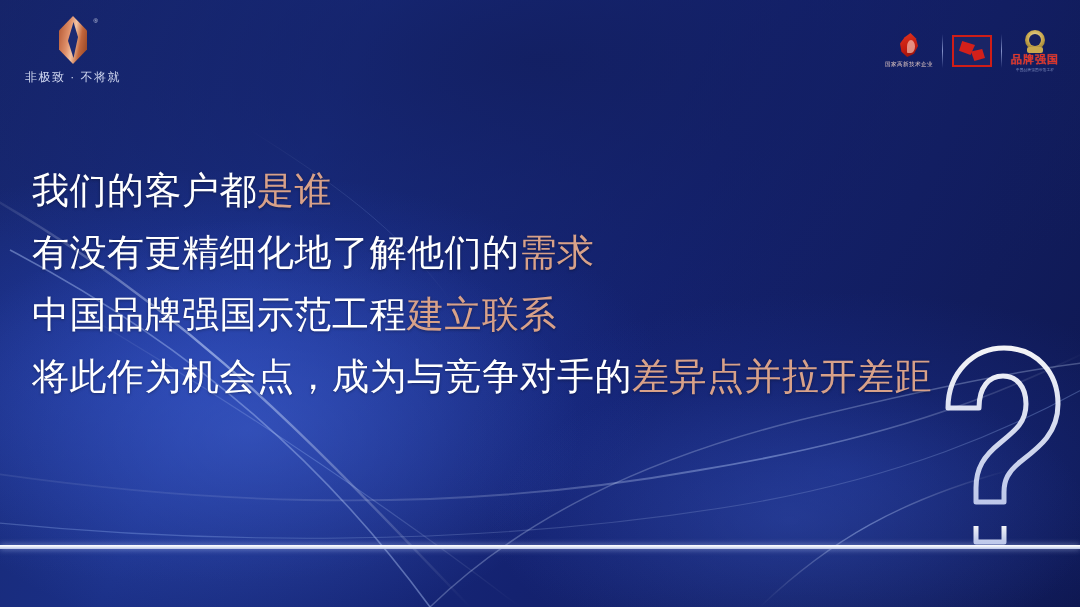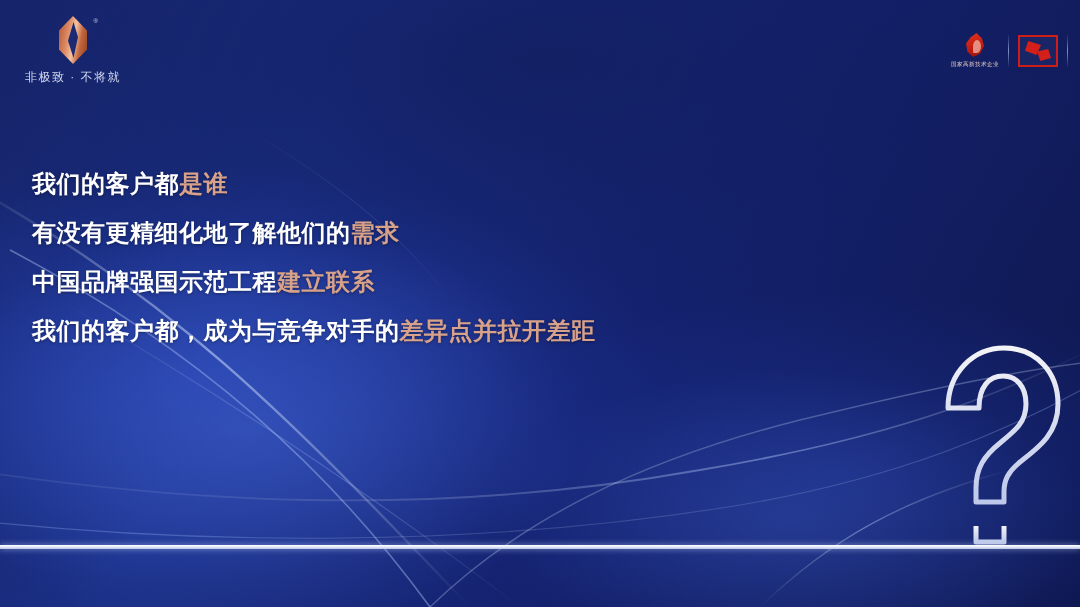--- a/index.html
+++ b/index.html
@@ -70,21 +70,21 @@
     background:#d3201a; clip-path:polygon(0% 20%,80% 0%,100% 76%,24% 100%);
   }
   .medal { width:20px; height:20px; border-radius:50%; background:radial-gradient(circle at 50% 38%,#f3e3b0 0%,#c9a94e 48%,#6f5a1d 100%); position:relative; }
   .medal::before { content:""; position:absolute; left:4px; top:4px; width:12px; height:12px; border-radius:50%; background:#16205e; }
   .medal::after { content:""; position:absolute; left:2px; bottom:-3px; width:16px; height:6px; background:#c9a94e; border-radius:2px; }
   .brand-cn { font-size:11px; font-weight:bold; color:#e0352a; letter-spacing:1px; white-space:nowrap; margin-top:2px;
               text-shadow:0 0 1px rgba(255,120,90,.5); }
   
   #body-text { position:absolute; left:32px; top:172px; width:960px; }
   .line {
-    font-size:24px; font-weight:bold; color:#ffffff; line-height:1.0;
+    font-size:37px; font-weight:normal; color:#ffffff; line-height:1.0;
     margin-bottom:25px; white-space:nowrap; letter-spacing:.5px;
     text-shadow:0 1px 3px rgba(0,0,0,.35);
   }
   .hl { color:#d8a189; }
   
   #qmark { position:absolute; right:8px; top:330px; width:140px; height:220px; }
   
   #rule {
     position:absolute; left:0; top:545px; width:1080px; height:4px;
     background:linear-gradient(180deg,#ffffff 0%,#e8ecf9 45%,#b9c4e8 100%);
@@ -158,41 +158,46 @@
       </div>
 
       <div class="bdiv"></div>
 
       <div class="badge">
         <div class="seal"></div>
       </div>
 
       <div class="bdiv"></div>
 
+      <div class="badge">
+        <div class="medal"></div>
+        <div class="brand-cn">品牌强国</div>
+        <div class="badge-sub">中国品牌强国示范工程</div>
+      </div>
 
     </div>
   </div>
 
   <div id="body-text">
 
     <div class="line">
       <span>我们的客户都</span><span class="hl">是谁</span>
     </div>
 
     <div class="line">
       <span>有没有更精细化地了解他们的</span><span class="hl">需求</span>
     </div>
 
     <div class="line">
       <span>中国品牌强国示范工程</span><span class="hl">建立联系</span>
     </div>
 
 
     <div class="line">
-      <span>我们的客户都，成为与竞争对手的</span><span class="hl">差异点并拉开差距</span>
+      <span>将此作为机会点，成为与竞争对手的</span><span class="hl">差异点并拉开差距</span>
     </div>
 
   </div>
 
   <svg id="qmark" viewBox="0 0 140 220">
     <path d="M 16 78
              C 16 42, 42 18, 72 18
              C 104 18, 126 42, 126 74
              C 126 104, 106 118, 88 132
              C 76 142, 72 150, 72 162

